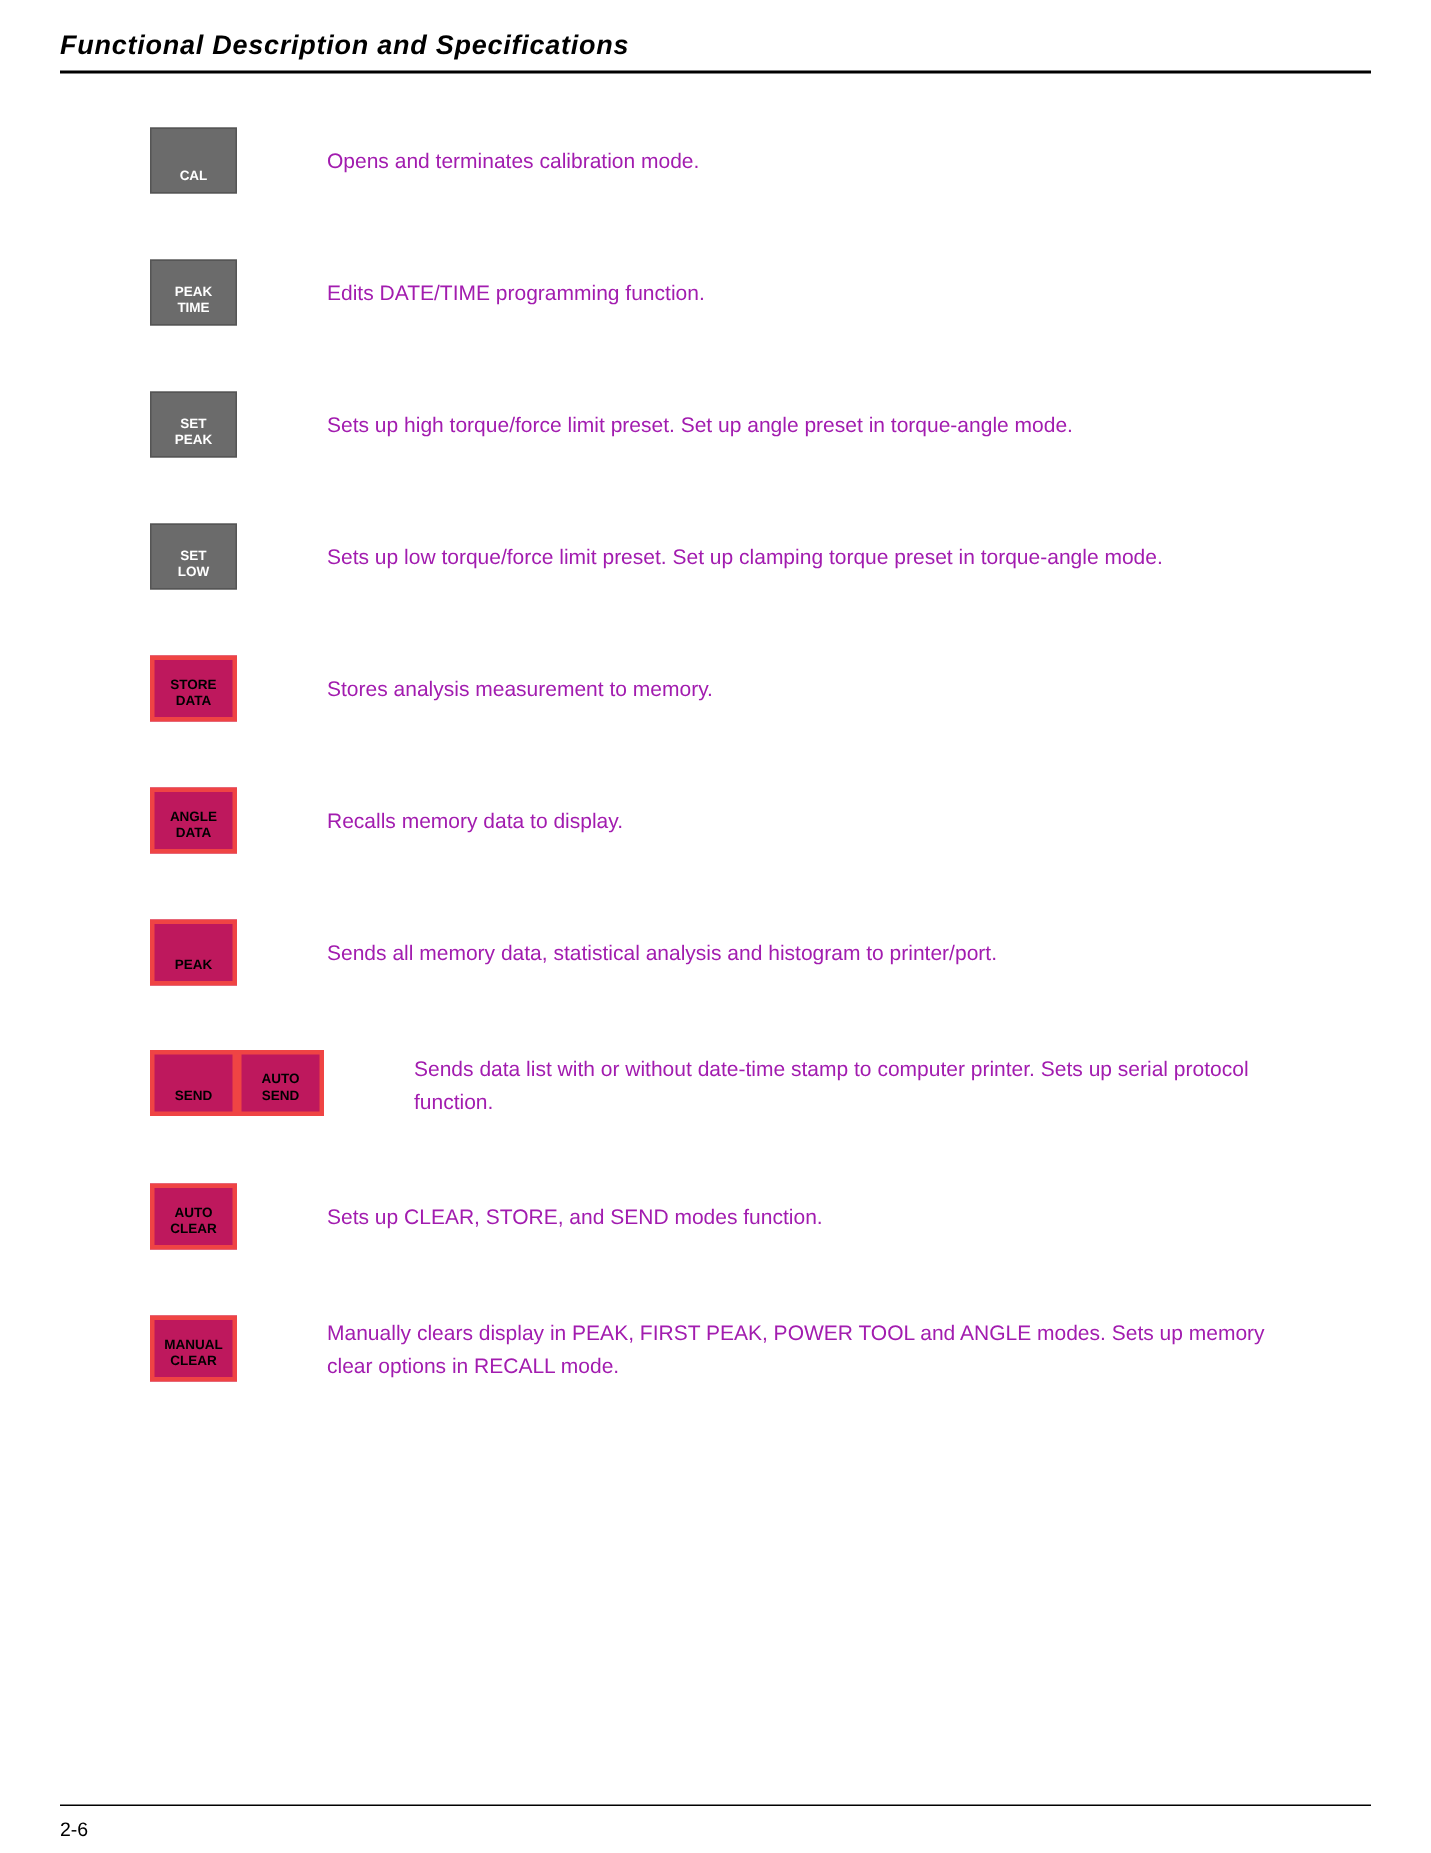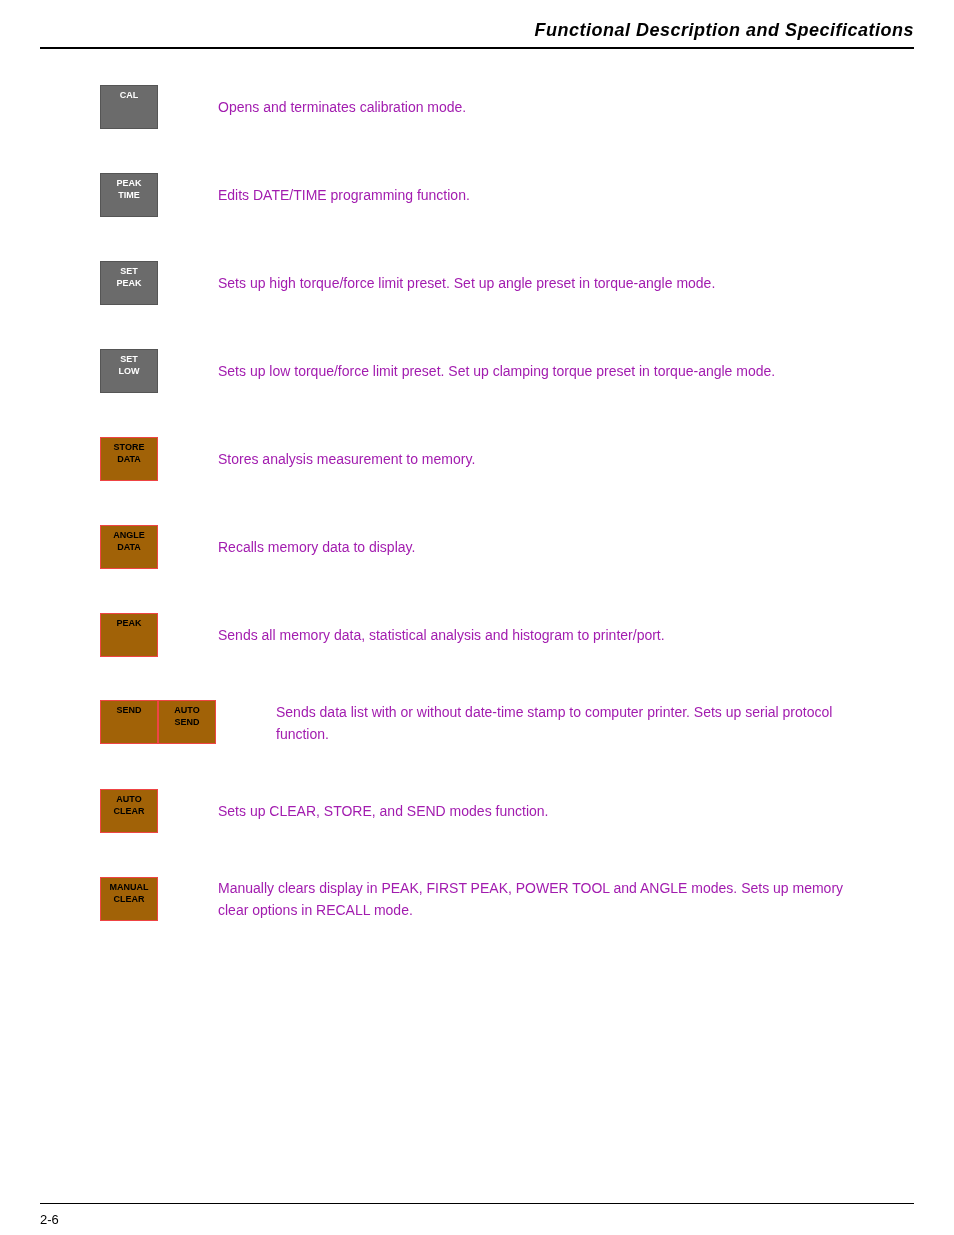--- a/index.html
+++ b/index.html
@@ -17,21 +17,21 @@
     .page-container {
       width: 954px;
       min-height: 1235px;
       padding: 0 40px;
       display: flex;
       flex-direction: column;
     }
 
     .header-section {
       padding: 20px 0 8px 0;
-      text-align: right;
+      text-align: left;
     }
 
     .page-title {
       font-size: 18px;
       font-weight: bold;
       font-style: italic;
       letter-spacing: 0.5px;
     }
 
     .header-line {
@@ -58,32 +58,32 @@
       min-width: 58px;
       min-height: 44px;
       background: #6b6b6b;
       color: #ffffff;
       font-size: 9px;
       font-weight: bold;
       text-align: center;
       display: flex;
       flex-direction: column;
       align-items: center;
-      justify-content: flex-start;
+      justify-content: flex-end;
       border: 1px solid #555;
       line-height: 1.3;
       padding: 4px 6px;
       flex-shrink: 0;
       margin-right: 60px;
     }
 
     .btn-box.light {
-      background: #a16207;
+      background: #be185d;
       color: #000000;
-      border: 1px solid #ef4444;
+      border: 3px solid #ef4444;
     }
 
     .btn-box-group {
       display: flex;
       flex-direction: row;
       align-items: center;
       margin-right: 60px;
       flex-shrink: 0;
     }
 

